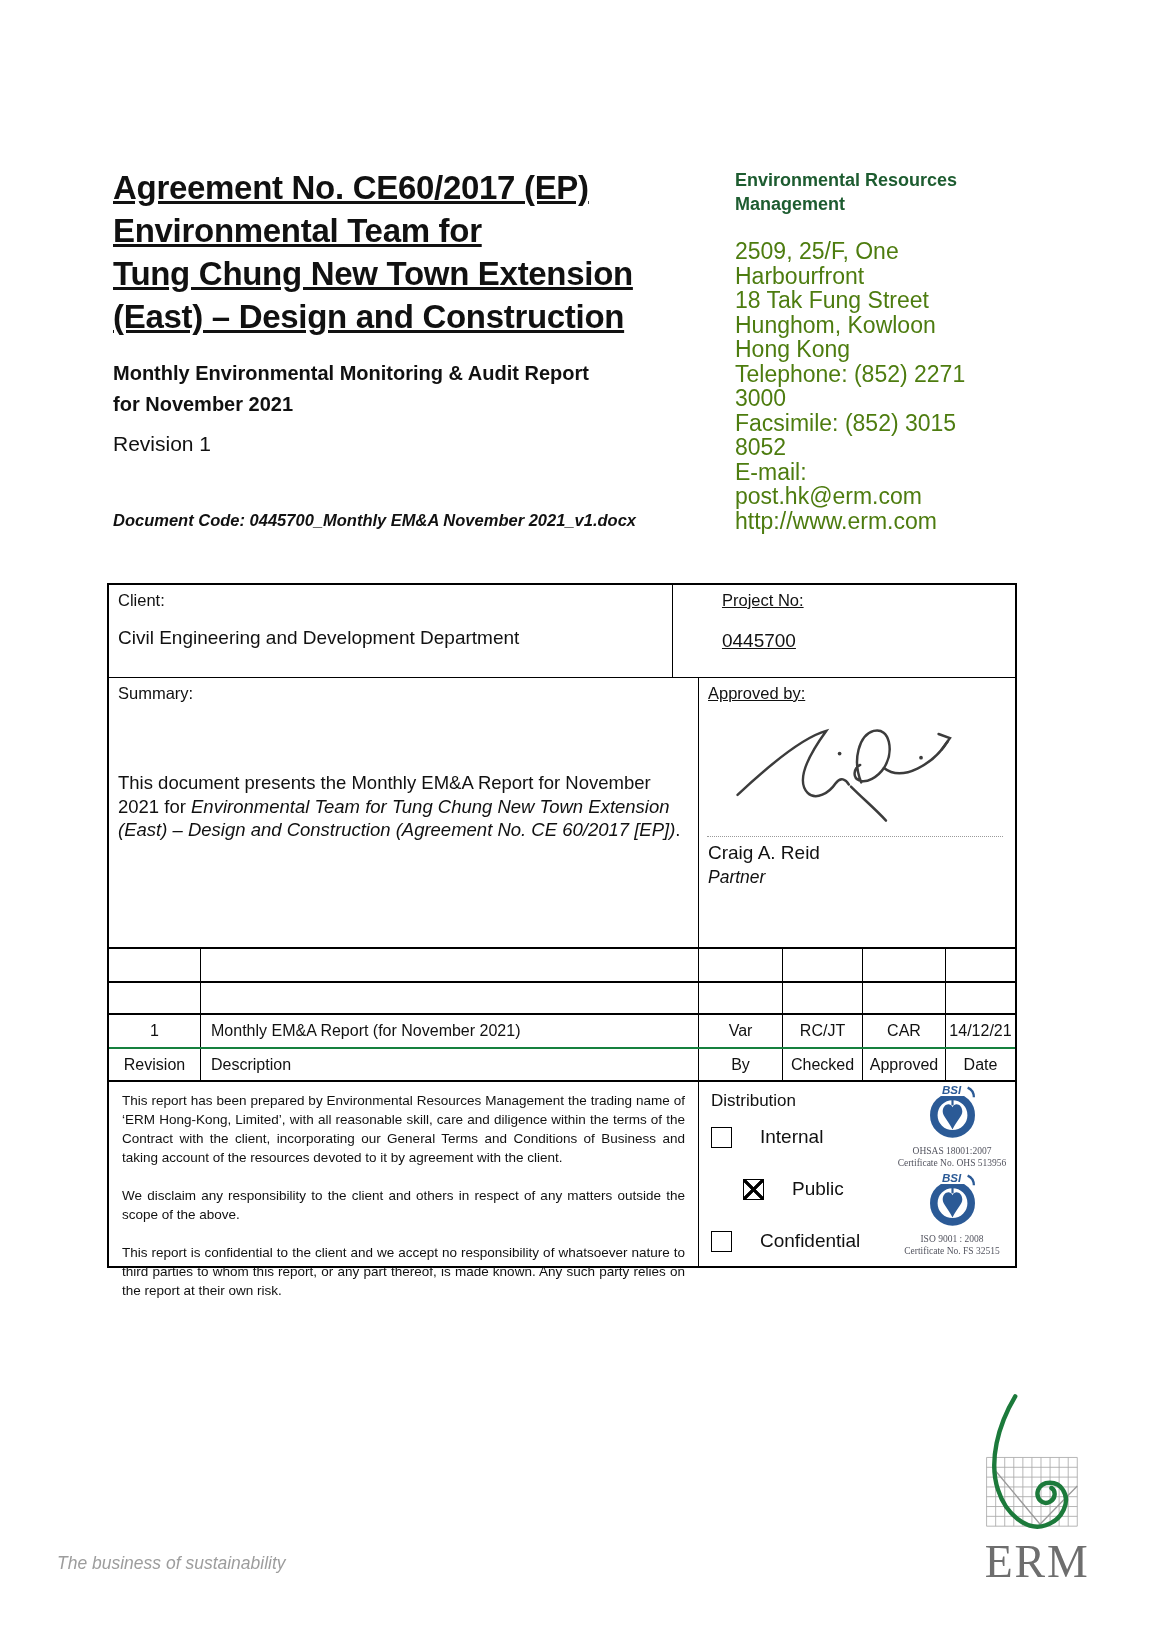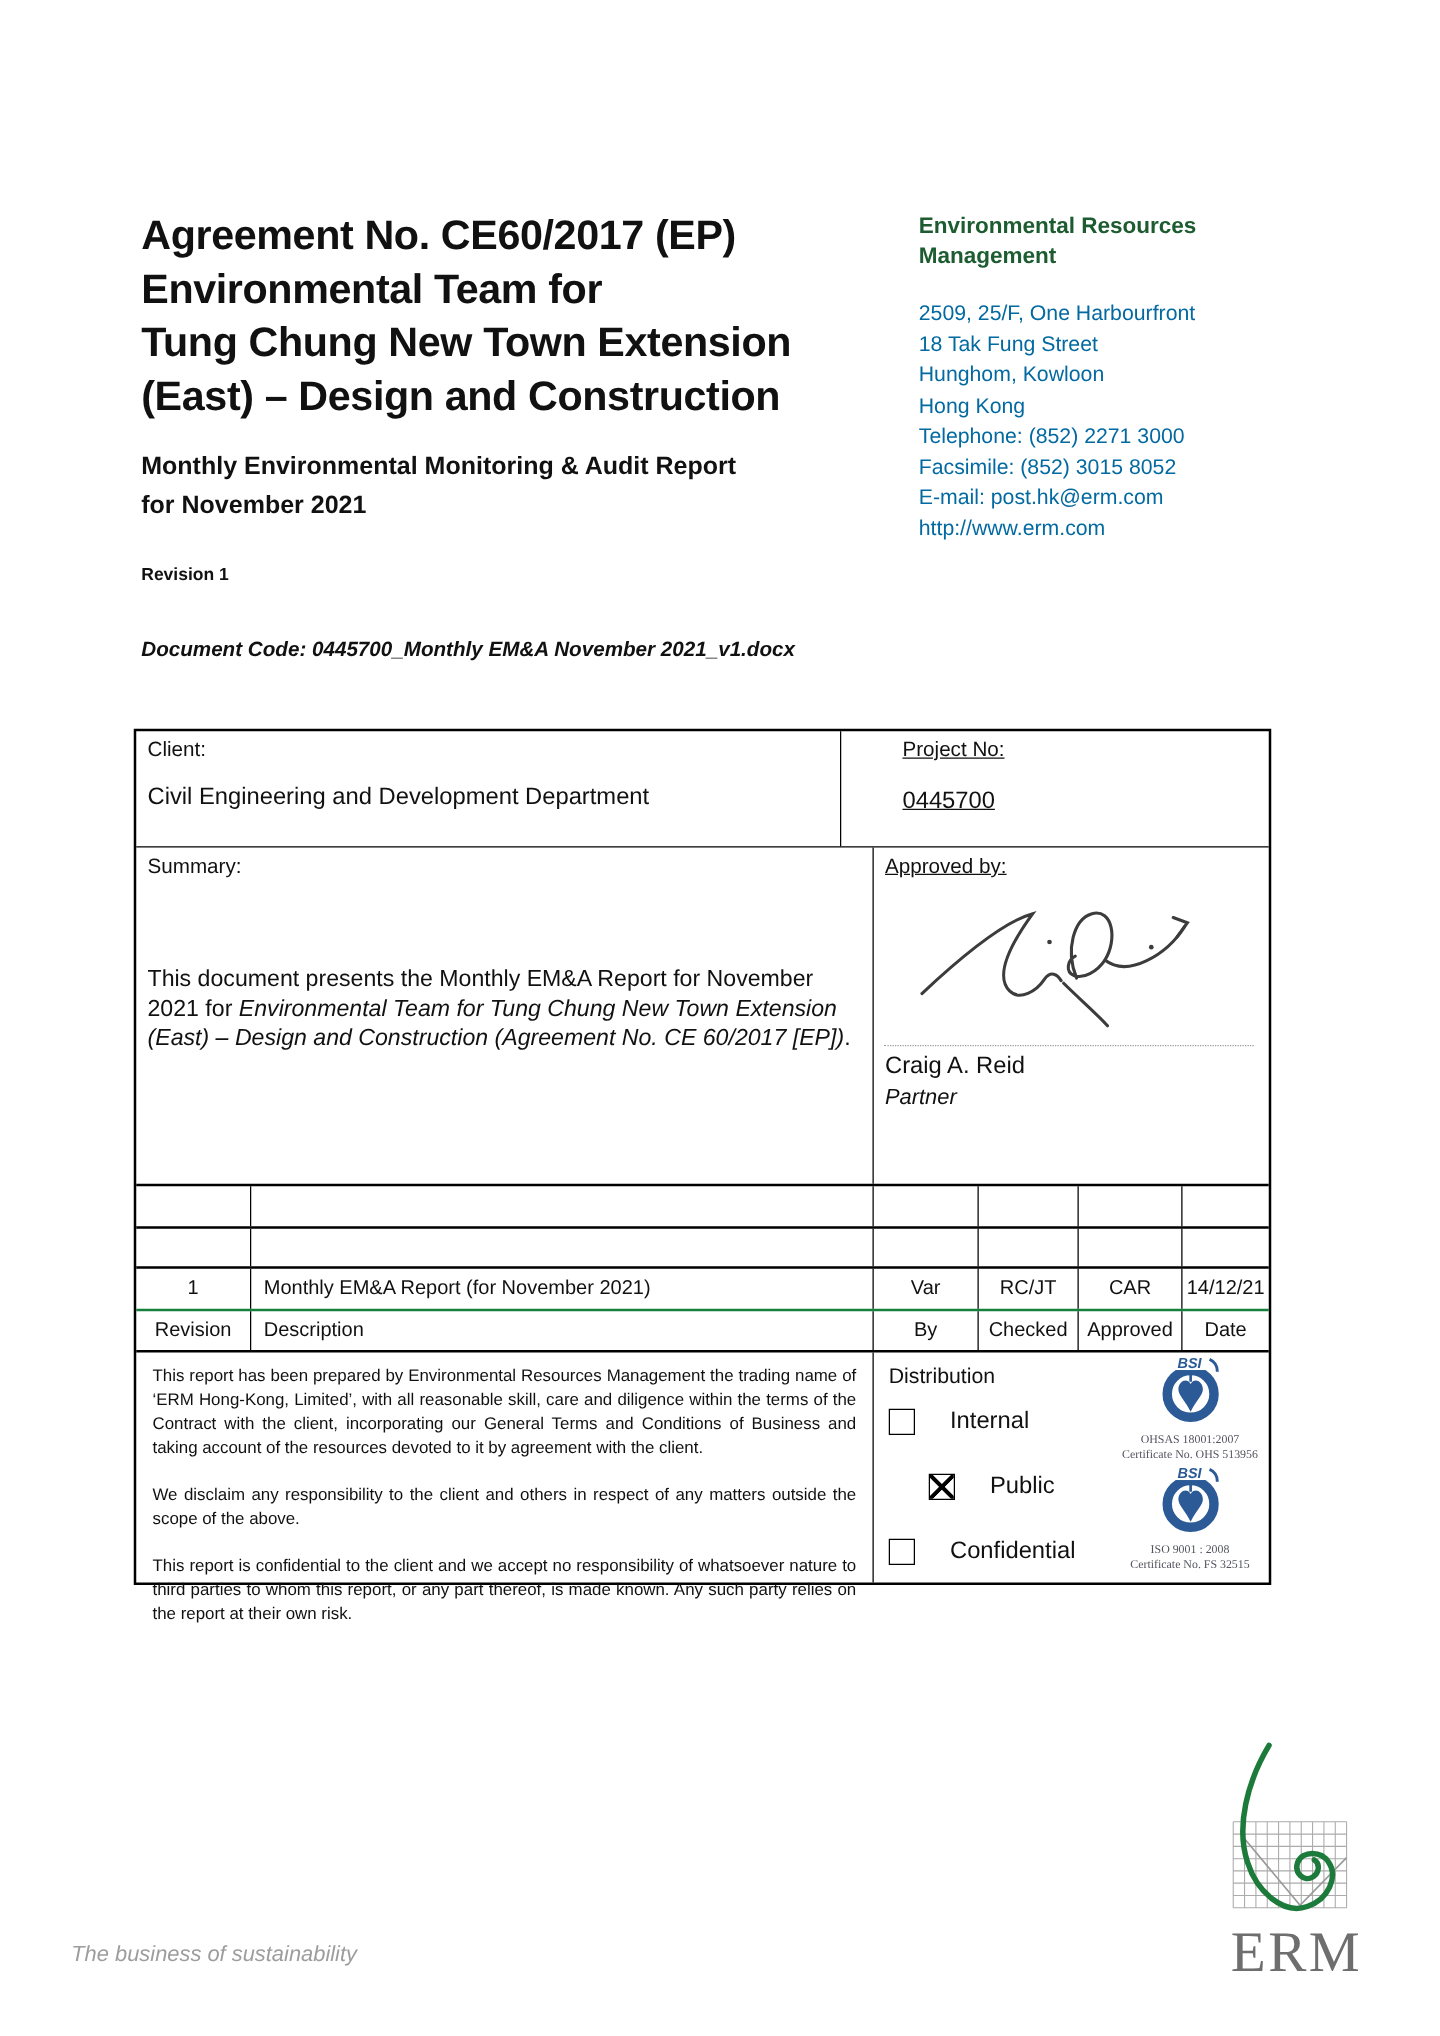--- a/index.html
+++ b/index.html
@@ -1,28 +1,28 @@
 <!DOCTYPE html>
 <html><head>
 <meta charset="utf-8">
 <style>
   * { margin:0; padding:0; box-sizing:border-box; }
   html,body { background:#e8e8e8; }
   body { font-family:"Liberation Sans","DejaVu Sans",sans-serif; color:#111; }
   .page { position:relative; width:1152px; height:1629px; background:#fff; margin:0 auto; overflow:hidden; }
 
   
-  .title-block { position:absolute; left:113px; top:166px; font-size:33px; font-weight:bold; line-height:43px; letter-spacing:-0.3px; }
+  .title-block { position:absolute; left:113px; top:166px; font-size:33px; font-weight:bold; line-height:43px; letter-spacing:-0.3px;text-decoration:underline; }
   .subtitle-block { position:absolute; left:113px; top:358px; font-size:20px; font-weight:bold; line-height:31px; }
-  .revision-heading { position:absolute; left:113px; top:451px; font-size:14px; font-weight:bold; }
+  .revision-heading { position:absolute; left:113px; top:432px; font-size:21px; font-weight:normal; }
   .document-code { position:absolute; left:113px; top:511px; font-size:16.5px; font-weight:bold; font-style:italic; }
 
   .company-block { position:absolute; left:735px; top:168px; width:260px; }
   .company-name { font-size:18px; font-weight:bold; line-height:24px; color:#1d5c30; }
-  .company-address { margin-top:23px; font-size:17px; line-height:24.5px; color:#0369a1; }
+  .company-address { margin-top:23px; font-size:23px; line-height:24.5px; color:#4d7c0f; }
 
   
   .doc-table { position:absolute; left:107px; top:583px; width:910px; height:685px; border:2px solid #000; display:flex; flex-direction:column; }
   .trow { display:flex; width:100%; }
   .row1 { height:92px;gap:40px; }
   .row2 { height:270px; border-top:1px solid #000; }
   .rowE1 { height:34px; border-top:2px solid #000; }
   .rowE2 { height:32px; border-top:2px solid #000; }
   .row5 { height:34px; border-top:2px solid #000; }
   .row6 { height:33px; border-top:2px solid #15803d; }

